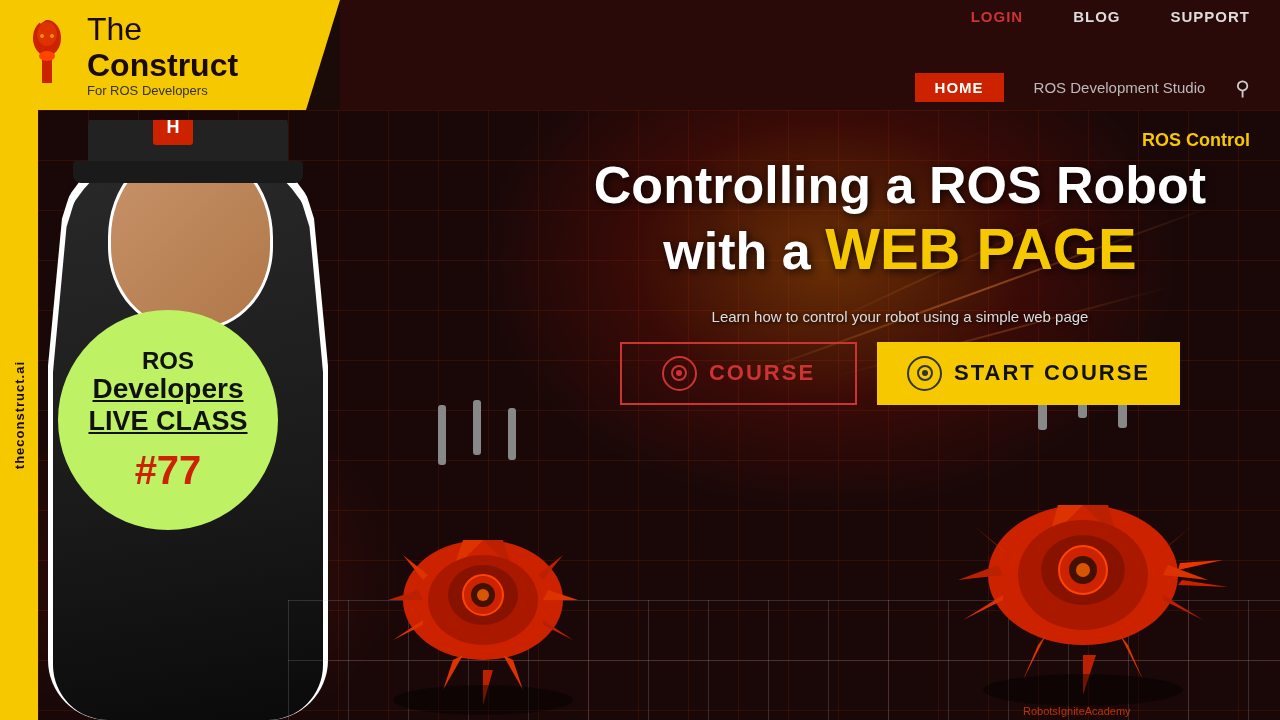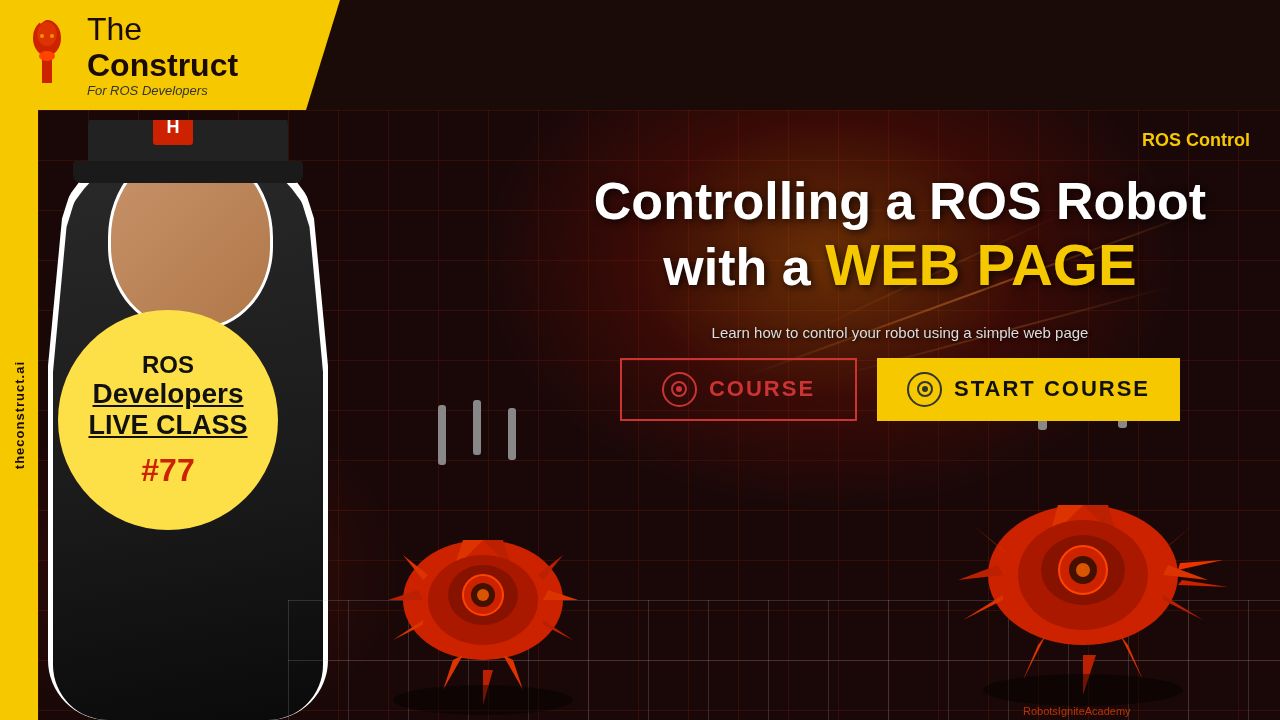--- a/index.html
+++ b/index.html
@@ -51,21 +51,20 @@
       line-height: 1.1;
     }
 
     .logo-title strong {
       font-weight: 700;
     }
 
     .logo-subtitle {
       font-size: 13px;
       color: #333;
-      font-style: italic;
     }
 
     .header-right {
       background: #2a0a08;
       flex: 1;
       display: flex;
       flex-direction: column;
       justify-content: space-between;
       padding: 8px 30px 8px 60px;
     }
@@ -193,21 +192,21 @@
       width: 320px;
     }
 
     
     .circle-badge {
       position: absolute;
       left: 20px;
       top: 200px;
       width: 220px;
       height: 220px;
-      background: #fde047;
+      background: #bef264;
       border-radius: 50%;
       display: flex;
       flex-direction: column;
       align-items: center;
       justify-content: center;
       text-align: center;
       z-index: 5;
       padding: 20px;
     }
 
@@ -228,42 +227,42 @@
 
     .badge-live-class {
       font-size: 27px;
       font-weight: 900;
       color: #111;
       line-height: 1.2;
       text-decoration: underline;
     }
 
     .badge-number {
-      font-size: 32px;
+      font-size: 40px;
       font-weight: 900;
       color: #cc2200;
       line-height: 1.1;
       margin-top: 11px;
     }
 
     
     .course-info {
       position: absolute;
       right: 30px;
       top: 20px;
       width: 700px;
       z-index: 3;
     }
 
     .ros-control-label {
       color: #f5c800;
       font-size: 18px;
       font-weight: 600;
       text-align: right;
-      margin-bottom: 21px;
+      margin-bottom: 5px;
     }
 
     .course-title-main {
       color: white;
       font-size: 52px;
       font-weight: 900;
       line-height: 1.15;
       text-shadow: 2px 2px 8px rgba(0,0,0,0.8);
       text-align: center;
     }
@@ -434,20 +433,32 @@
     </div>
     <div class="logo-text-area">
       <div class="logo-title">
         <span>The</span>
         <br><strong>Construct</strong>
       </div>
       <div class="logo-subtitle">For ROS Developers</div>
     </div>
   </div>
 
+  <div class="header-right">
+    <div class="nav-top">
+      <span class="nav-link">LOGIN</span>
+      <span class="nav-link white">BLOG</span>
+      <span class="nav-link white">SUPPORT</span>
+    </div>
+    <div class="nav-bottom">
+      <div class="home-btn">HOME</div>
+      <span class="ros-dev-studio">ROS Development Studio</span>
+      <span class="search-icon-btn">⚲</span>
+    </div>
+  </div>
 </div>
 
 <div class="left-bar">
   <span class="left-bar-text">theconstruct.ai</span>
 </div>
 
 <div class="main-area">
   <div class="grid-bg"></div>
   <div class="glow-center"></div>
   <div class="glow-bottom-left"></div>

